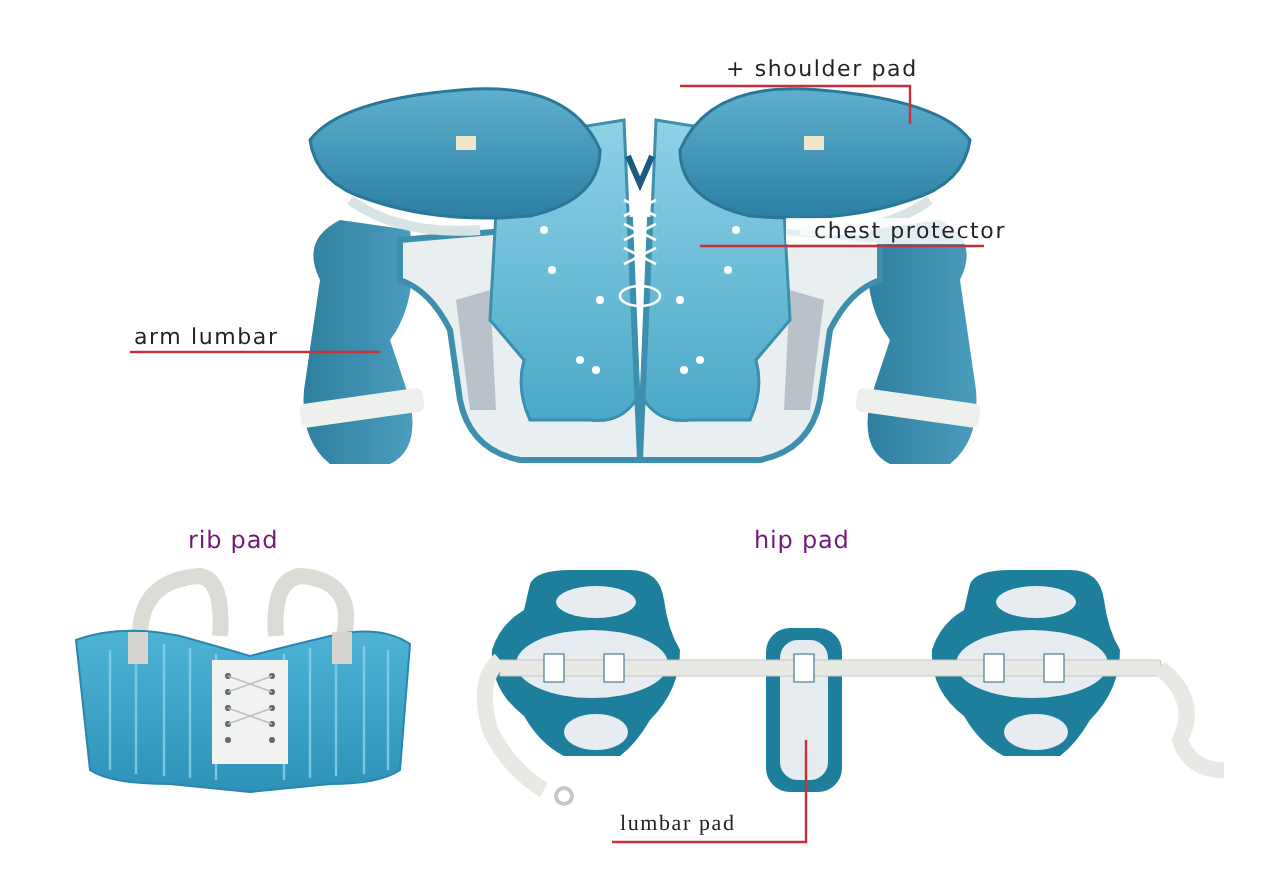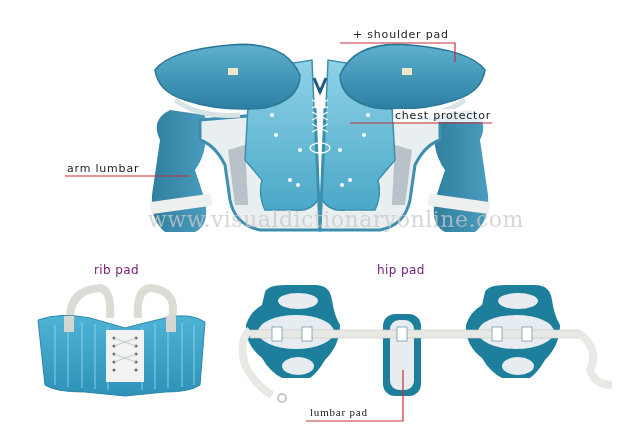--- a/index.html
+++ b/index.html
@@ -1,19 +1,19 @@
 <!DOCTYPE html>
 <html><head>
 <meta charset="utf-8">
 <style>
   html,body{margin:0;padding:0;background:#fff;}
   body{width:640px;height:447px;position:relative;overflow:hidden;font-family:"DejaVu Sans","Liberation Sans",sans-serif;}
   .stage{position:absolute;left:0;top:0;width:640px;height:447px;}
   .label{position:absolute;font-size:11px;color:#222;letter-spacing:0.8px;white-space:nowrap;line-height:13px;}
-  .label.bg{background:rgba(255,255,255,0.85);padding:0 2px;}
+  .label.bg{background:rgba(255,255,255,0.85);padding:0 14px;}
   .title{position:absolute;font-size:12px;color:#701a75;letter-spacing:0.4px;white-space:nowrap;}
   .watermark{position:absolute;left:148px;top:207px;font-family:"DejaVu Serif",serif;font-size:22px;color:rgba(200,200,200,0.75);letter-spacing:0.5px;white-space:nowrap;}
   svg{position:absolute;left:0;top:0;}
 </style>
 </head>
 <body>
 
 <div class="stage">
   <svg width="640" height="447" viewBox="0 0 640 447">
     <defs>
@@ -142,22 +142,21 @@
     </g>
 
     <g stroke="#c8303a" stroke-width="1.2" fill="none">
       <polyline points="340,43 455,43 455,62"></polyline>
       <line x1="350" y1="123" x2="492" y2="123"></line>
       <line x1="65" y1="176" x2="190" y2="176"></line>
       <polyline points="306,421 403,421 403,370"></polyline>
     </g>
   </svg>
 
-  <div class="watermark">www.visualdictionaryonline.com</div>
 
-  <span class="label" style="left:353px;top:28px;">+ shoulder pad</span>
+  <span class="label" style="left:363px;top:28px;">+ shoulder pad</span>
   <span class="label bg" style="left:393px;top:109px;">chest protector</span>
   <span class="label" style="left:67px;top:162px;">arm lumbar</span>
   <span class="label" style="left:310px;top:406px;font-family:Liberation Serif, serif;">lumbar pad</span>
 
   <span class="title" style="left:94px;top:263px;">rib pad</span>
   <span class="title" style="left:377px;top:263px;">hip pad</span>
 </div>
 
 </body></html>

